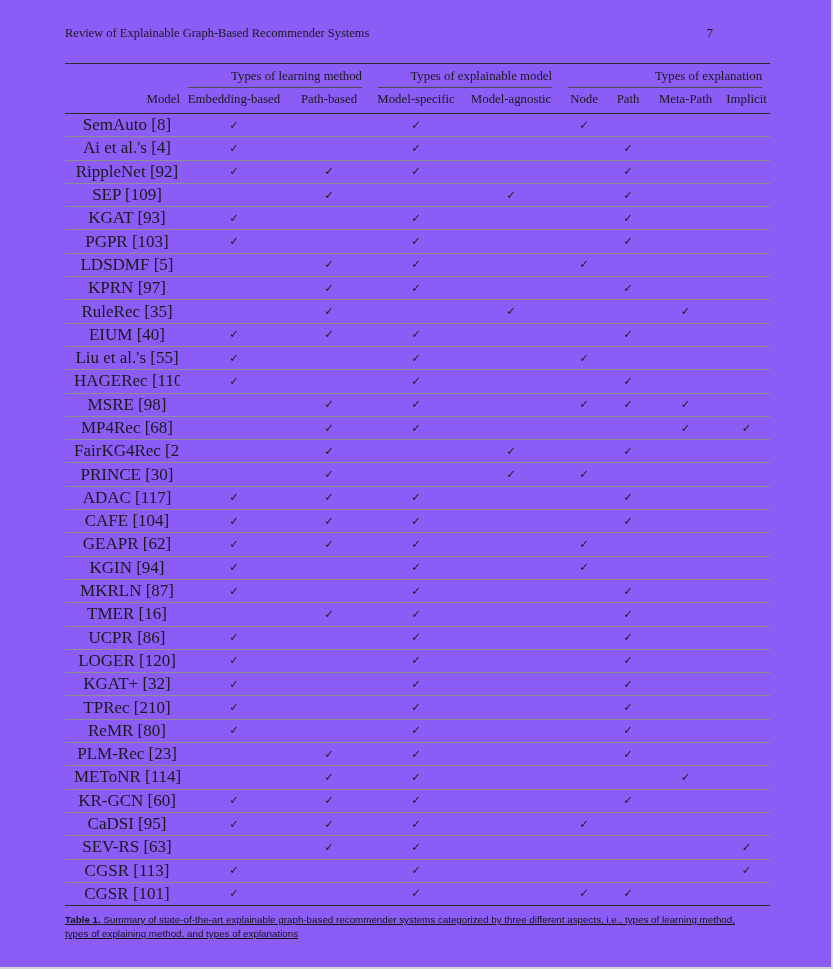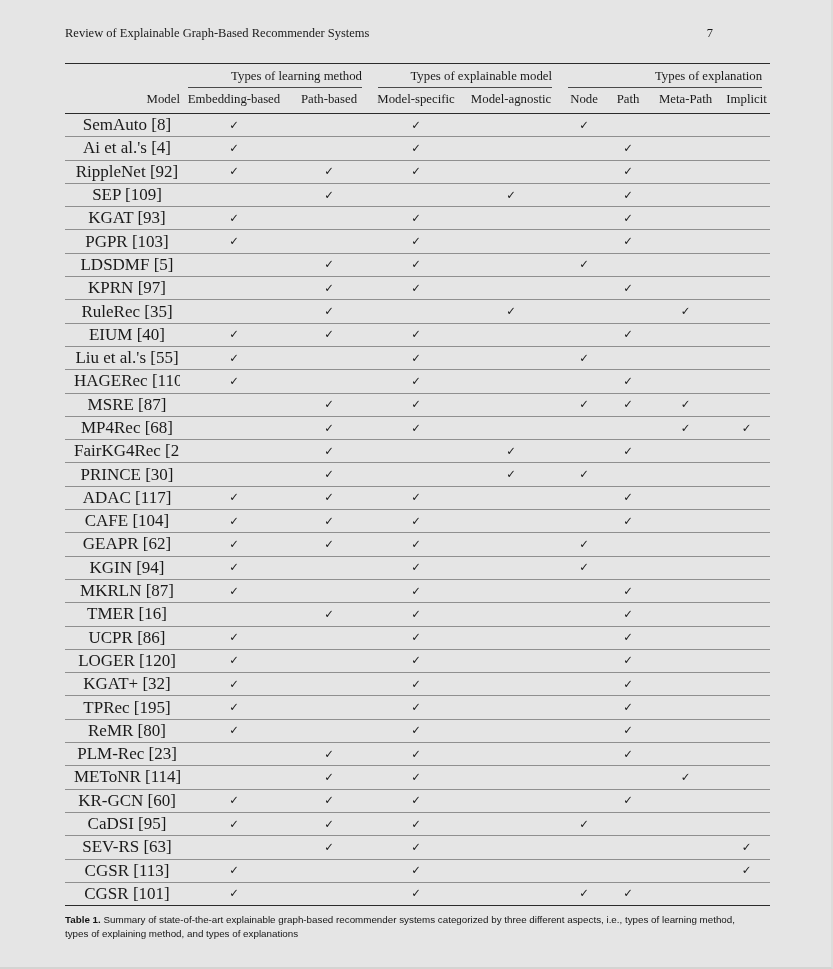--- a/index.html
+++ b/index.html
@@ -1,20 +1,20 @@
 <!DOCTYPE html>
 <html><head>
 <meta charset="utf-8">
 <style>
   * { margin:0; padding:0; box-sizing:border-box; }
   html,body { background:#ffffff; }
   .page {
     position:relative;
     width:833px; height:969px;
-    background:#e5e5e5;
+    background:#8b5cf6;
     font-family:"Liberation Serif","DejaVu Serif",serif;
     color:#1a1a1a;
     border-right:2px solid #dcdcda;
     border-bottom:2px solid #d4d4d2;
     overflow:hidden;
   }
   .running-header {
     position:absolute; top:26px; left:65px; width:648px;
     display:flex; justify-content:space-between; align-items:baseline;
     font-size:12.5px;
@@ -45,21 +45,21 @@
   }
   tbody tr:last-child td { border-bottom:1.3px solid #2b2b2b; }
   tbody td.model-cell { text-align:center; padding-left:9px; font-size:17px; }
   .check {
     font-family:"DejaVu Sans","Liberation Sans",sans-serif;
     font-size:11.5px; color:#222;
   }
   .caption {
     margin-top:7px; width:696px;
     font-family:"Liberation Sans","DejaVu Sans",sans-serif;
-    font-size:9.8px; line-height:1.45; color:#151515;
+    font-size:9.8px; line-height:1.45; color:#151515;text-decoration:underline;
   }
   .caption .cap-label { font-weight:bold; }
 </style>
 </head>
 <body>
 
 <div class="page">
 
   <div class="running-header">
     <span>Review of Explainable Graph-Based Recommender Systems</span>
@@ -230,21 +230,21 @@
             <td class="check-cell"><span class="check">✓</span></td>
             <td class="check-cell"></td>
             <td class="check-cell"><span class="check">✓</span></td>
             <td class="check-cell"></td>
             <td class="check-cell"></td>
             <td class="check-cell"><span class="check">✓</span></td>
             <td class="check-cell"></td>
             <td class="check-cell"></td>
           </tr>
           <tr>
-            <td class="model-cell">MSRE [87]</td>
+            <td class="model-cell">MSRE [98]</td>
             <td class="check-cell"></td>
             <td class="check-cell"><span class="check">✓</span></td>
             <td class="check-cell"><span class="check">✓</span></td>
             <td class="check-cell"></td>
             <td class="check-cell"><span class="check">✓</span></td>
             <td class="check-cell"><span class="check">✓</span></td>
             <td class="check-cell"><span class="check">✓</span></td>
             <td class="check-cell"></td>
           </tr>
           <tr>
@@ -373,21 +373,21 @@
             <td class="check-cell"><span class="check">✓</span></td>
             <td class="check-cell"></td>
             <td class="check-cell"><span class="check">✓</span></td>
             <td class="check-cell"></td>
             <td class="check-cell"></td>
             <td class="check-cell"><span class="check">✓</span></td>
             <td class="check-cell"></td>
             <td class="check-cell"></td>
           </tr>
           <tr>
-            <td class="model-cell">TPRec [195]</td>
+            <td class="model-cell">TPRec [210]</td>
             <td class="check-cell"><span class="check">✓</span></td>
             <td class="check-cell"></td>
             <td class="check-cell"><span class="check">✓</span></td>
             <td class="check-cell"></td>
             <td class="check-cell"></td>
             <td class="check-cell"><span class="check">✓</span></td>
             <td class="check-cell"></td>
             <td class="check-cell"></td>
           </tr>
           <tr>

